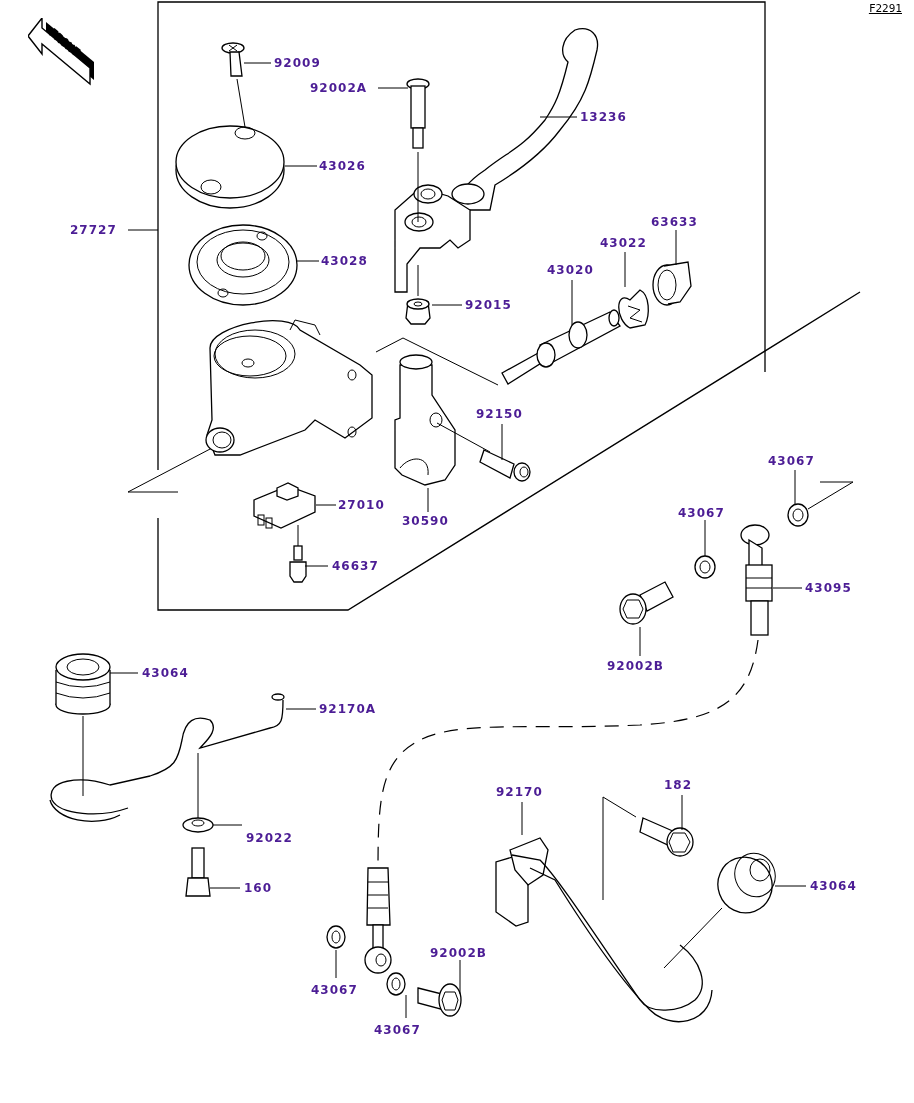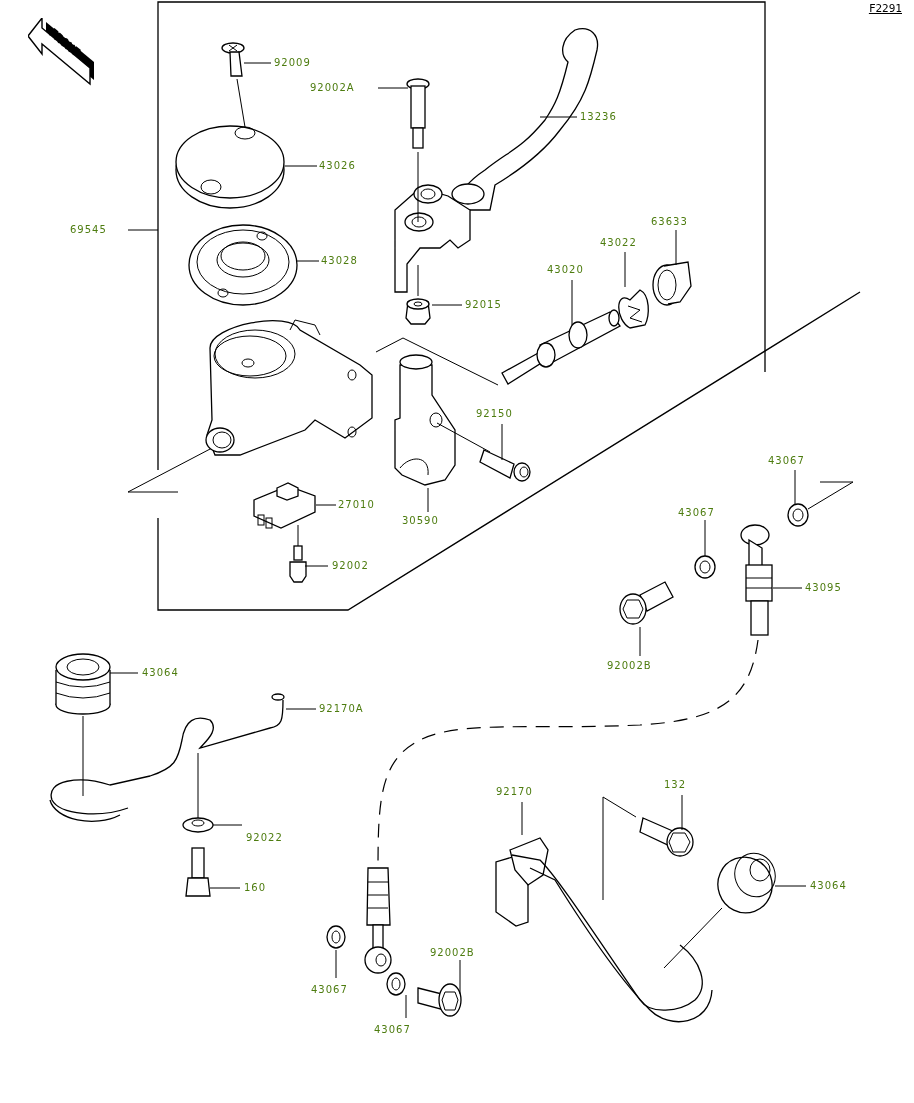--- a/index.html
+++ b/index.html
@@ -3,22 +3,22 @@
 <meta charset="utf-8">
 <style>
   html, body { margin:0; padding:0; background:#fff; }
   body { width:914px; height:1103px; position:relative; overflow:hidden;
          font-family:"DejaVu Sans", sans-serif; }
   svg#diagram { position:absolute; left:0; top:0; }
   .ln { stroke:#000; stroke-width:1.3; fill:none; }
   .lt { stroke:#000; stroke-width:1; fill:none; }
   .pt { stroke:#000; stroke-width:1.3; fill:#fff; }
   .dash { stroke:#000; stroke-width:1.2; fill:none; stroke-dasharray:14 9; }
-  .lbl { position:absolute; font-family:"DejaVu Sans", sans-serif; font-weight:normal;
-         font-size:10px; letter-spacing:1px; color:#4d7c0f; white-space:nowrap; line-height:16px; }
+  .lbl { position:absolute; font-family:"DejaVu Sans", sans-serif; font-weight:bold;
+         font-size:12px; letter-spacing:1px; color:#4c1d95; white-space:nowrap; line-height:16px; }
   .fig { position:absolute; right:12px; top:2px; font-family:"DejaVu Sans Mono", monospace;
          font-size:11px; color:#000;text-decoration:underline; }
   .front { position:absolute; left:28px; top:18px; }
 </style>
 </head>
 <body>
 
 <div class="fig">F2291</div>
 
 <div class="front">
@@ -273,36 +273,36 @@
     <line class="lt" x1="336" y1="950" x2="336" y2="978"></line>
     <line class="lt" x1="406" y1="995" x2="406" y2="1018"></line>
     <line class="lt" x1="460" y1="960" x2="460" y2="994"></line>
   </g>
 </svg>
 
 <div class="lbl" style="left:274px;top:55px">92009</div>
 <div class="lbl" style="left:310px;top:80px">92002A</div>
 <div class="lbl" style="left:580px;top:109px">13236</div>
 <div class="lbl" style="left:319px;top:158px">43026</div>
-<div class="lbl" style="left:70px;top:222px">69545</div>
+<div class="lbl" style="left:70px;top:222px">27727</div>
 <div class="lbl" style="left:321px;top:253px">43028</div>
 <div class="lbl" style="left:651px;top:214px">63633</div>
 <div class="lbl" style="left:600px;top:235px">43022</div>
 <div class="lbl" style="left:547px;top:262px">43020</div>
 <div class="lbl" style="left:465px;top:297px">92015</div>
 <div class="lbl" style="left:476px;top:406px">92150</div>
 <div class="lbl" style="left:338px;top:497px">27010</div>
 <div class="lbl" style="left:402px;top:513px">30590</div>
-<div class="lbl" style="left:332px;top:558px">92002</div>
+<div class="lbl" style="left:332px;top:558px">46637</div>
 <div class="lbl" style="left:768px;top:453px">43067</div>
 <div class="lbl" style="left:678px;top:505px">43067</div>
 <div class="lbl" style="left:805px;top:580px">43095</div>
 <div class="lbl" style="left:607px;top:658px">92002B</div>
 <div class="lbl" style="left:142px;top:665px">43064</div>
 <div class="lbl" style="left:319px;top:701px">92170A</div>
 <div class="lbl" style="left:246px;top:830px">92022</div>
 <div class="lbl" style="left:244px;top:880px">160</div>
 <div class="lbl" style="left:496px;top:784px">92170</div>
-<div class="lbl" style="left:664px;top:777px">132</div>
+<div class="lbl" style="left:664px;top:777px">182</div>
 <div class="lbl" style="left:810px;top:878px">43064</div>
 <div class="lbl" style="left:430px;top:945px">92002B</div>
 <div class="lbl" style="left:311px;top:982px">43067</div>
 <div class="lbl" style="left:374px;top:1022px">43067</div>
 
 </body></html>

